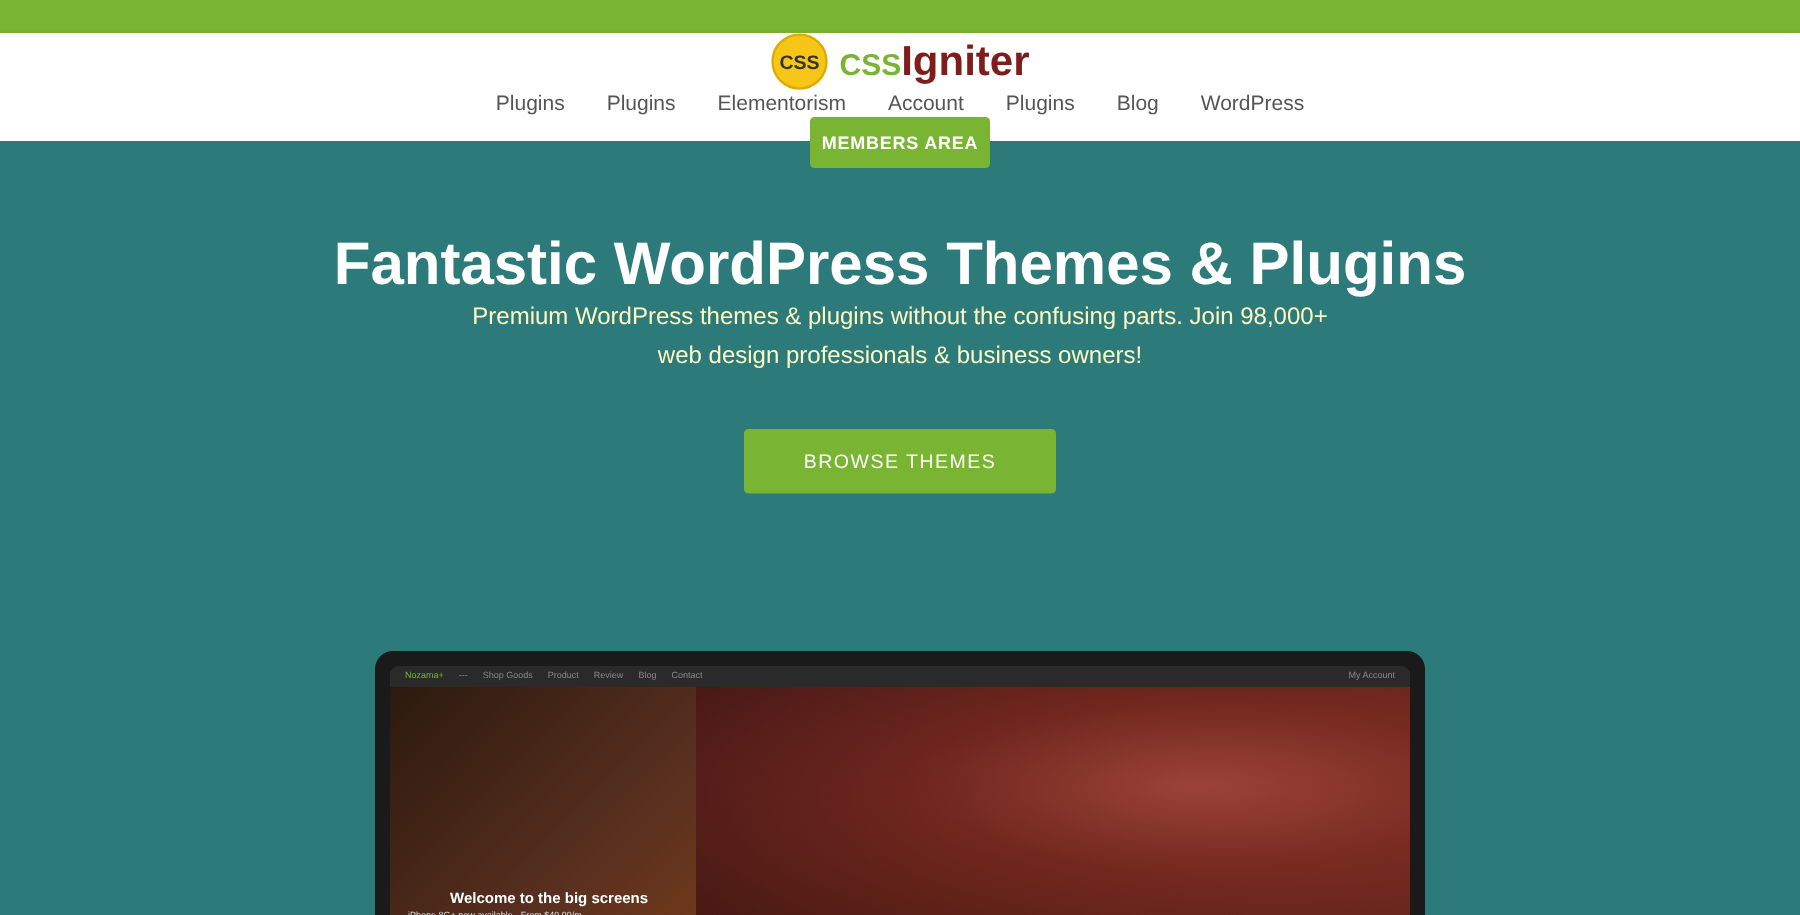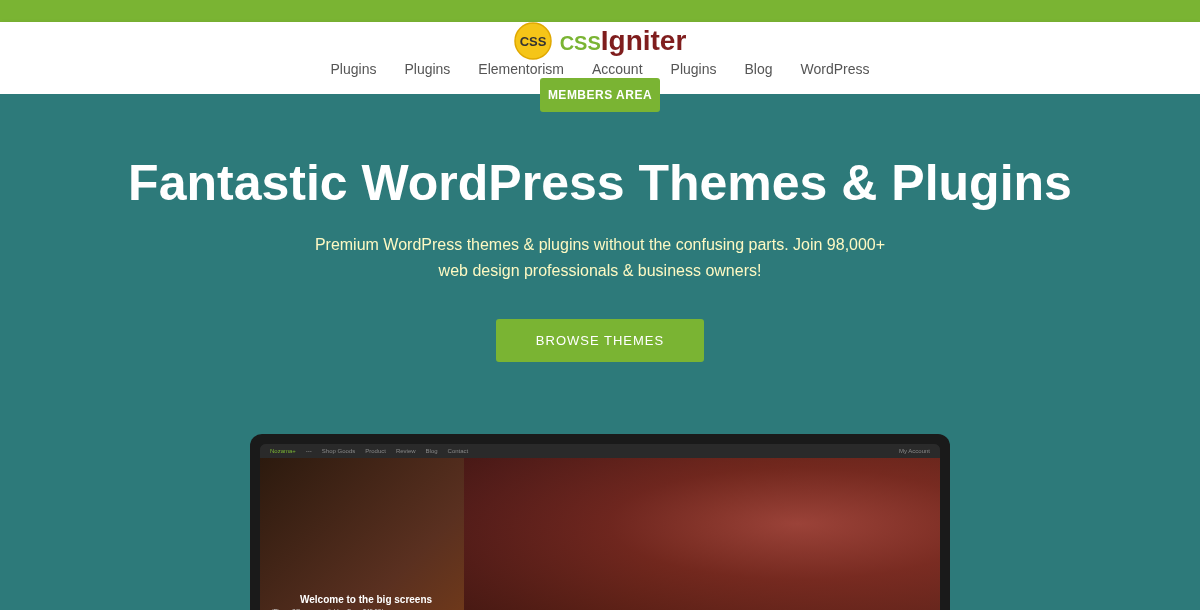--- a/index.html
+++ b/index.html
@@ -69,23 +69,22 @@
       padding: 60px 20px 40px;
       display: flex;
       flex-direction: column;
       align-items: center;
       text-align: center;
       min-height: 330px;
     }
 
     .hero h1 {
       color: #ffffff;
-      font-size: 50px;
+      font-size: 40px;
       font-weight: bold;
-      margin-bottom: 20px;
       font-family: Arial, sans-serif;
     }
 
     .hero p {
       color: #fef9c3;
       font-size: 16px;
       line-height: 1.6;
       max-width: 600px;
       margin-bottom: 36px;
     }

